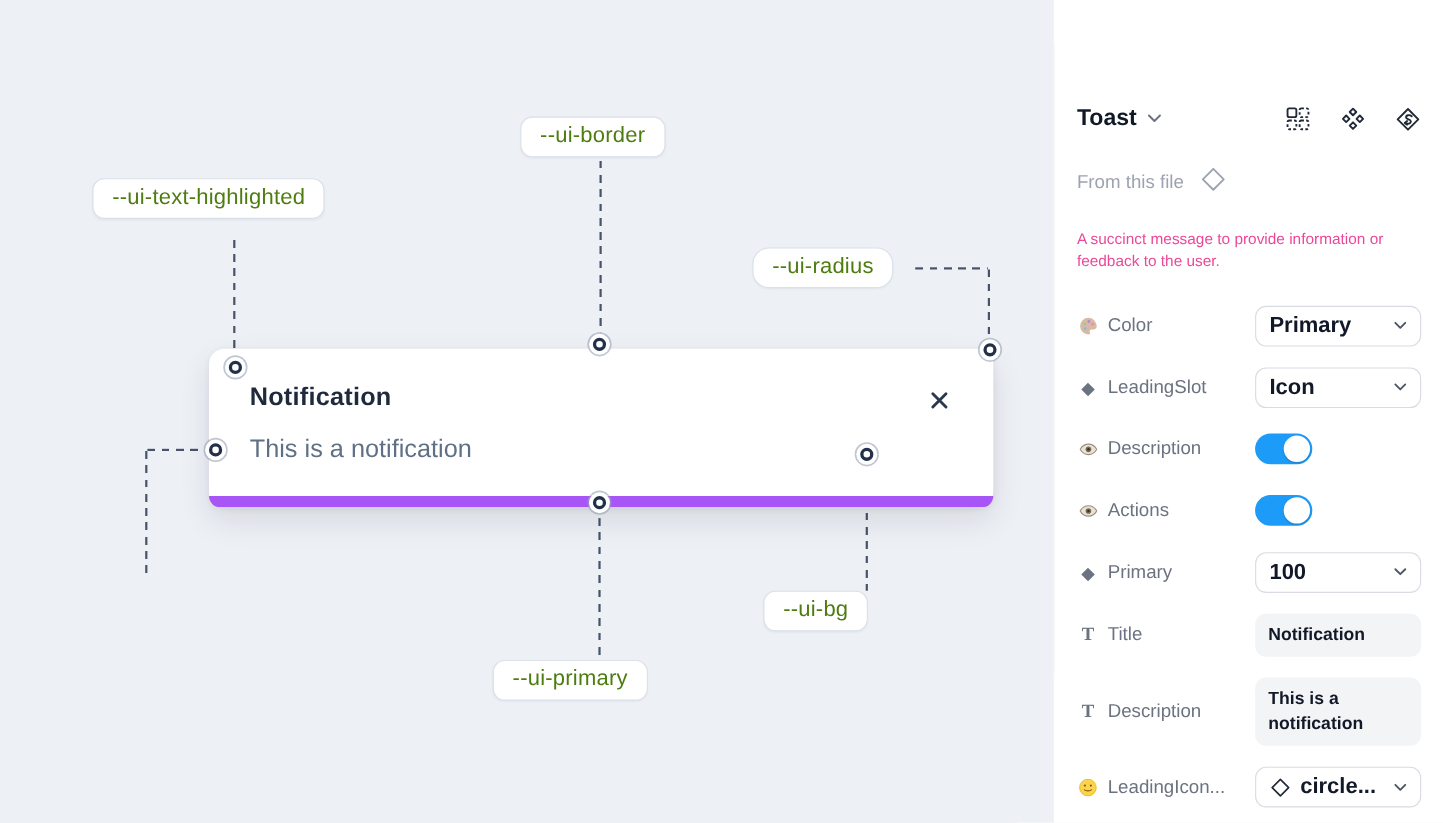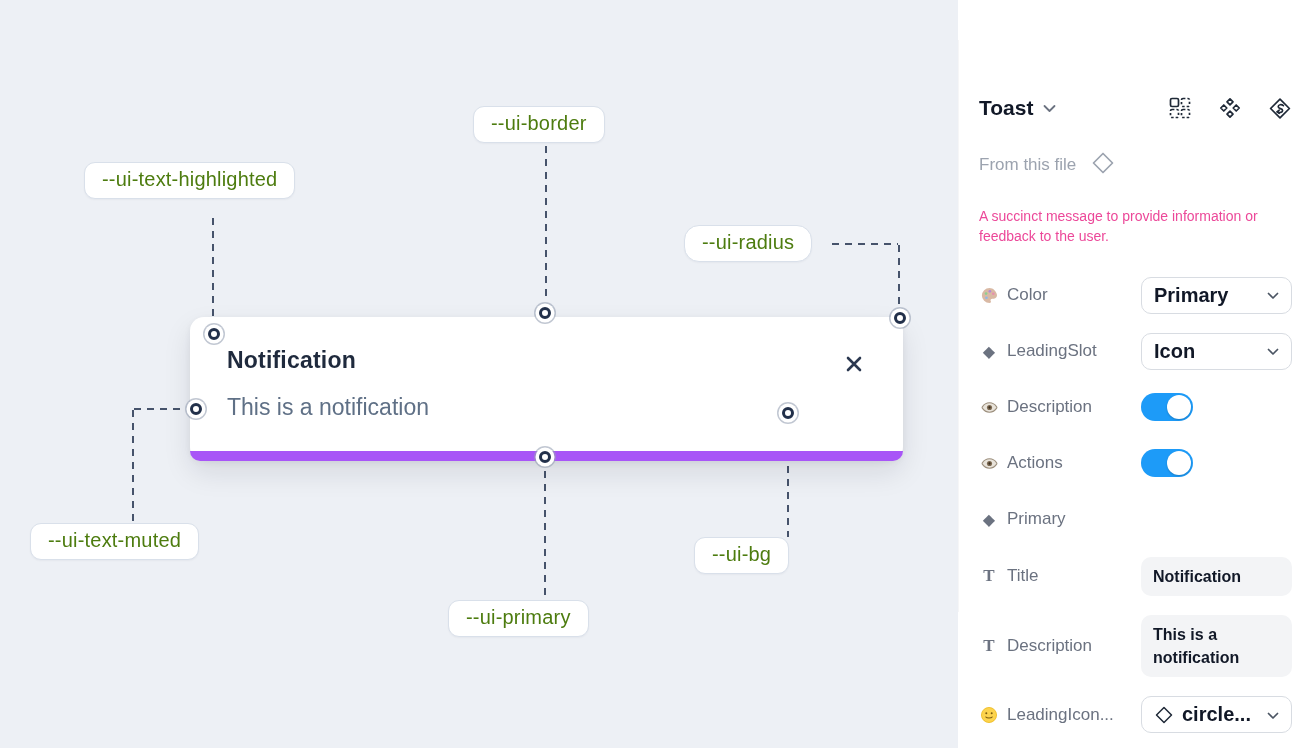--- a/index.html
+++ b/index.html
@@ -137,21 +137,20 @@
   }
 </style>
 </head>
 <body>
 
 <div class="canvas">
 
   <div class="pill" style="left:473px; top:106px;">--ui-border</div>
   <div class="pill" style="left:84px; top:162px;">--ui-text-highlighted</div>
   <div class="pill" style="left:684px; top:225px;border-radius:15px;">--ui-radius</div>
-  <div class="pill" style="left:30px; top:523px;">--ui-text-muted</div>
   <div class="pill" style="left:448px; top:600px;">--ui-primary</div>
   <div class="pill" style="left:694px; top:537px;">--ui-bg</div>
 
   <div class="dash-v" style="left:545px; top:146px; height:156px;"></div>
   <div class="dash-v" style="left:212px; top:218px; height:102px;"></div>
   <div class="dash-h" style="left:832px; top:243px; width:66px;"></div>
   <div class="dash-v" style="left:898px; top:245px; height:60px;"></div>
   <div class="dash-v" style="left:132px; top:410px; height:114px;"></div>
   <div class="dash-h" style="left:134px; top:408px; width:50px;"></div>
   <div class="dash-v" style="left:544px; top:471px; height:129px;"></div>
@@ -298,20 +297,28 @@
         <div class="toggle">
             <div class="knob"></div>
           </div>
       </div>
     </div>
 
     <div class="prop-row">
       <div class="prop-label">
         <span class="prop-icon diamond">◆</span>
         <span>Primary</span>
+      </div>
+      <div class="prop-control">
+        <div class="select">
+          <span class="select-value">100</span>
+          <span class="chev"><svg width="12" height="8" viewBox="0 0 12 8">
+                <path d="M1.5 1.5 L6 6 L10.5 1.5" fill="none" stroke="#4b5563" stroke-width="1.7" stroke-linecap="round" stroke-linejoin="round"></path>
+              </svg></span>
+        </div>
       </div>
     </div>
 
     <div class="prop-row">
       <div class="prop-label">
         <span class="prop-icon t-glyph">T</span>
         <span>Title</span>
       </div>
       <div class="prop-control">
         <div class="textfield">Notification</div>

